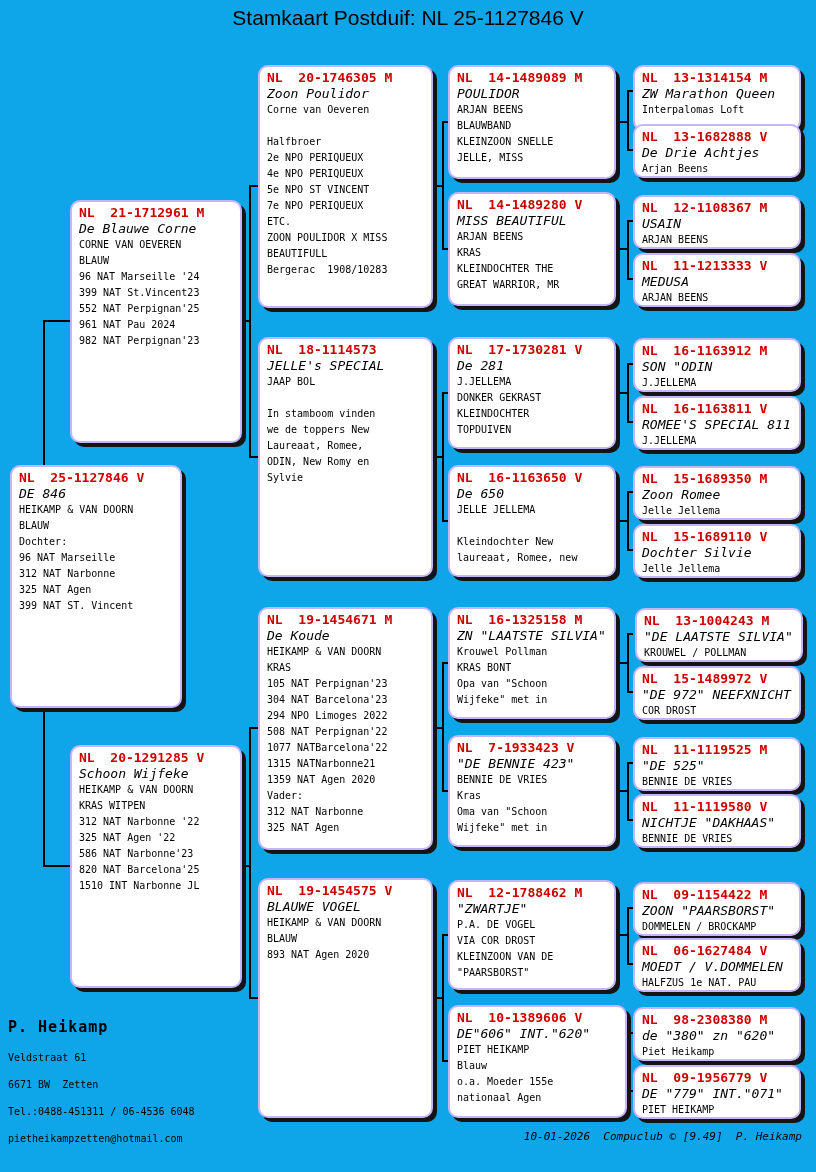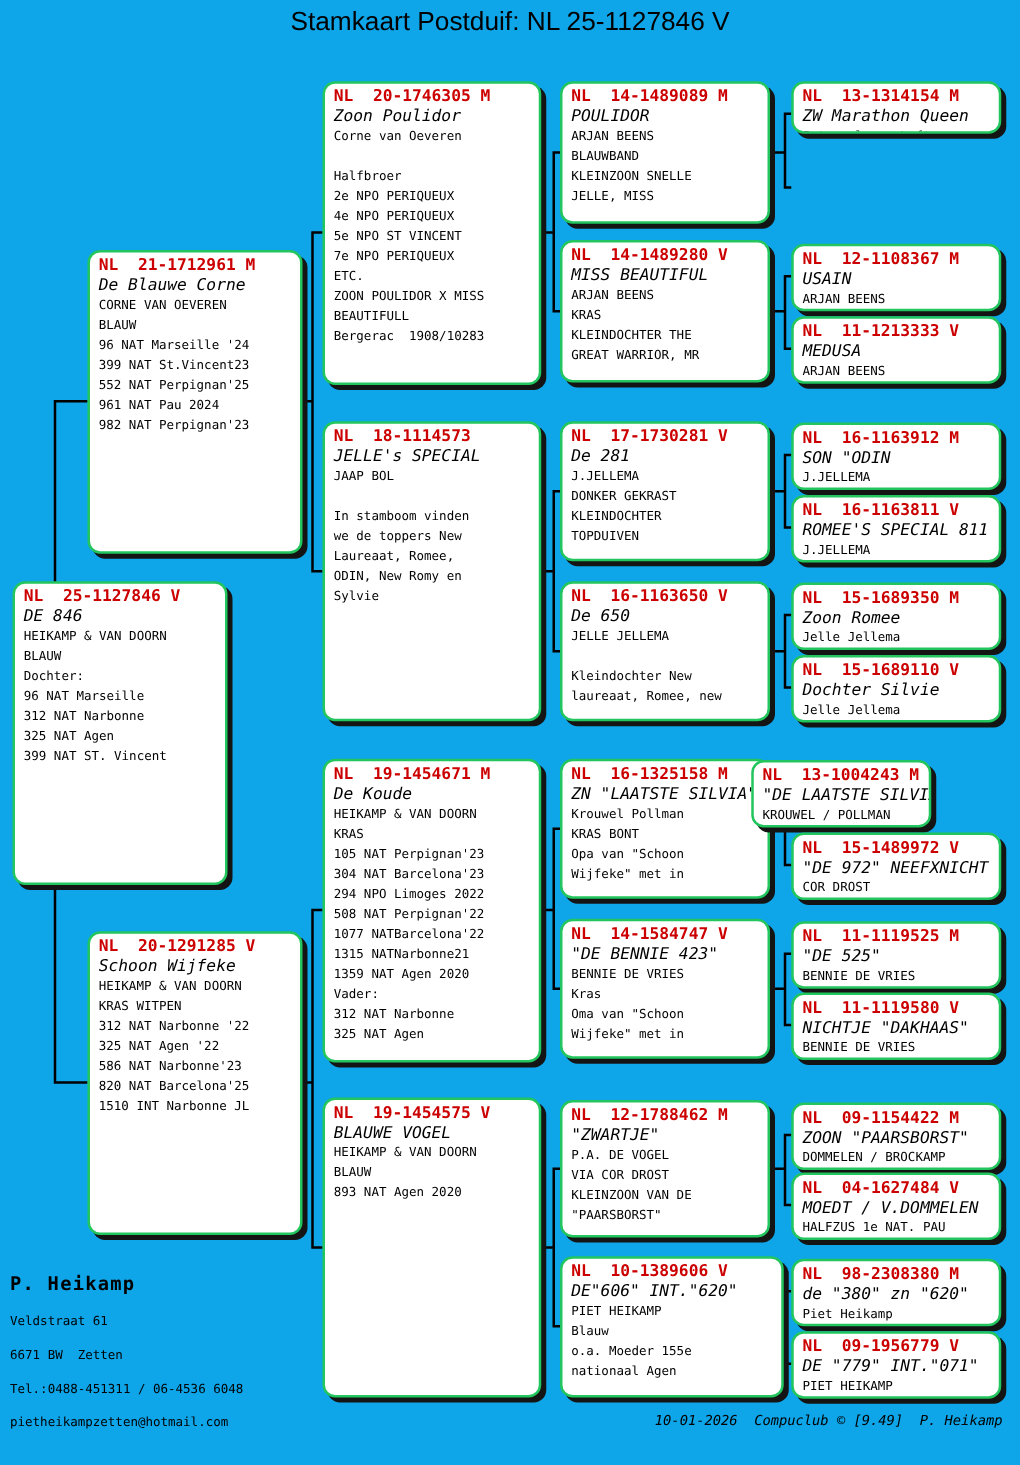--- a/index.html
+++ b/index.html
@@ -1,21 +1,21 @@
 <!DOCTYPE html>
 <html><head>
 <meta charset="utf-8">
 <style>
   html,body{margin:0;padding:0;background:#fff;}
   .page{position:relative;width:816px;height:1172px;background:#0ea5e9;
         font-family:"DejaVu Sans Mono",monospace;color:#000;overflow:hidden;}
   .title{position:absolute;top:6px;left:0;width:100%;text-align:center;
          font-family:"Liberation Sans",sans-serif;font-size:21px;color:#000;}
   .connectors{position:absolute;left:0;top:0;}
-  .box{position:absolute;background:#fff;border:2px solid #22c55e;border-radius:10px;
+  .box{position:absolute;background:#fff;border:2px solid #c4b5fd;border-radius:10px;
        box-shadow:4px 4px 0 #141414;padding:3px 7px;box-sizing:border-box;overflow:hidden;}
   .ring{font-weight:bold;color:#cc0000;white-space:pre;font-size:13px;line-height:16px;}
   .bird-name{font-style:italic;white-space:pre;font-size:13px;line-height:16px;}
   .box-body{white-space:pre;font-size:10px;line-height:16px;}
   .owner{position:absolute;left:8px;top:1018px;}
   .owner-name{font-weight:bold;font-size:15px;letter-spacing:1px;margin-bottom:8px;}
   .owner-details{font-size:10px;line-height:27px;white-space:pre;}
   .footer{position:absolute;top:1130px;right:14px;font-size:11px;font-style:italic;white-space:pre;}
 </style>
 </head>
@@ -171,21 +171,21 @@
   <div class="box" style="left:448px;top:607px;width:168px;height:112px">
     <div class="ring">NL  16-1325158 M</div>
     <div class="bird-name">ZN "LAATSTE SILVIA"</div>
     <div class="box-body">Krouwel Pollman
 KRAS BONT
 Opa van "Schoon
 Wijfeke" met in</div>
   </div>
 
   <div class="box" style="left:448px;top:735px;width:168px;height:112px">
-    <div class="ring">NL  14-1584747 V</div>
+    <div class="ring">NL  7-1933423 V</div>
     <div class="bird-name">"DE BENNIE 423"</div>
     <div class="box-body">BENNIE DE VRIES
 Kras
 Oma van "Schoon
 Wijfeke" met in</div>
   </div>
 
   <div class="box" style="left:448px;top:880px;width:168px;height:110px">
     <div class="ring">NL  12-1788462 M</div>
     <div class="bird-name">"ZWARTJE"</div>
@@ -197,26 +197,31 @@
 
   <div class="box" style="left:448px;top:1005px;width:179px;height:113px">
     <div class="ring">NL  10-1389606 V</div>
     <div class="bird-name">DE"606" INT."620"</div>
     <div class="box-body">PIET HEIKAMP
 Blauw
 o.a. Moeder 155e
 nationaal Agen</div>
   </div>
 
-  <div class="box" style="left:633px;top:65px;width:168px;height:42px">
+  <div class="box" style="left:633px;top:65px;width:168px;height:66px">
     <div class="ring">NL  13-1314154 M</div>
     <div class="bird-name">ZW Marathon Queen</div>
     <div class="box-body">Interpalomas Loft</div>
   </div>
 
+  <div class="box" style="left:633px;top:124px;width:168px;height:54px">
+    <div class="ring">NL  13-1682888 V</div>
+    <div class="bird-name">De Drie Achtjes</div>
+    <div class="box-body">Arjan Beens</div>
+  </div>
 
   <div class="box" style="left:633px;top:195px;width:168px;height:54px">
     <div class="ring">NL  12-1108367 M</div>
     <div class="bird-name">USAIN</div>
     <div class="box-body">ARJAN BEENS</div>
   </div>
 
   <div class="box" style="left:633px;top:253px;width:168px;height:54px">
     <div class="ring">NL  11-1213333 V</div>
     <div class="bird-name">MEDUSA</div>
@@ -240,21 +245,21 @@
     <div class="bird-name">Zoon Romee</div>
     <div class="box-body">Jelle Jellema</div>
   </div>
 
   <div class="box" style="left:633px;top:524px;width:168px;height:54px">
     <div class="ring">NL  15-1689110 V</div>
     <div class="bird-name">Dochter Silvie</div>
     <div class="box-body">Jelle Jellema</div>
   </div>
 
-  <div class="box" style="left:601px;top:608px;width:144px;height:54px">
+  <div class="box" style="left:635px;top:608px;width:168px;height:54px">
     <div class="ring">NL  13-1004243 M</div>
     <div class="bird-name">"DE LAATSTE SILVIA"</div>
     <div class="box-body">KROUWEL / POLLMAN</div>
   </div>
 
   <div class="box" style="left:633px;top:666px;width:168px;height:54px">
     <div class="ring">NL  15-1489972 V</div>
     <div class="bird-name">"DE 972" NEEFXNICHT</div>
     <div class="box-body">COR DROST</div>
   </div>
@@ -271,21 +276,21 @@
     <div class="box-body">BENNIE DE VRIES</div>
   </div>
 
   <div class="box" style="left:633px;top:882px;width:168px;height:54px">
     <div class="ring">NL  09-1154422 M</div>
     <div class="bird-name">ZOON "PAARSBORST"</div>
     <div class="box-body">DOMMELEN / BROCKAMP</div>
   </div>
 
   <div class="box" style="left:633px;top:938px;width:168px;height:54px">
-    <div class="ring">NL  04-1627484 V</div>
+    <div class="ring">NL  06-1627484 V</div>
     <div class="bird-name">MOEDT / V.DOMMELEN</div>
     <div class="box-body">HALFZUS 1e NAT. PAU</div>
   </div>
 
   <div class="box" style="left:633px;top:1007px;width:168px;height:54px">
     <div class="ring">NL  98-2308380 M</div>
     <div class="bird-name">de "380" zn "620"</div>
     <div class="box-body">Piet Heikamp</div>
   </div>
 

